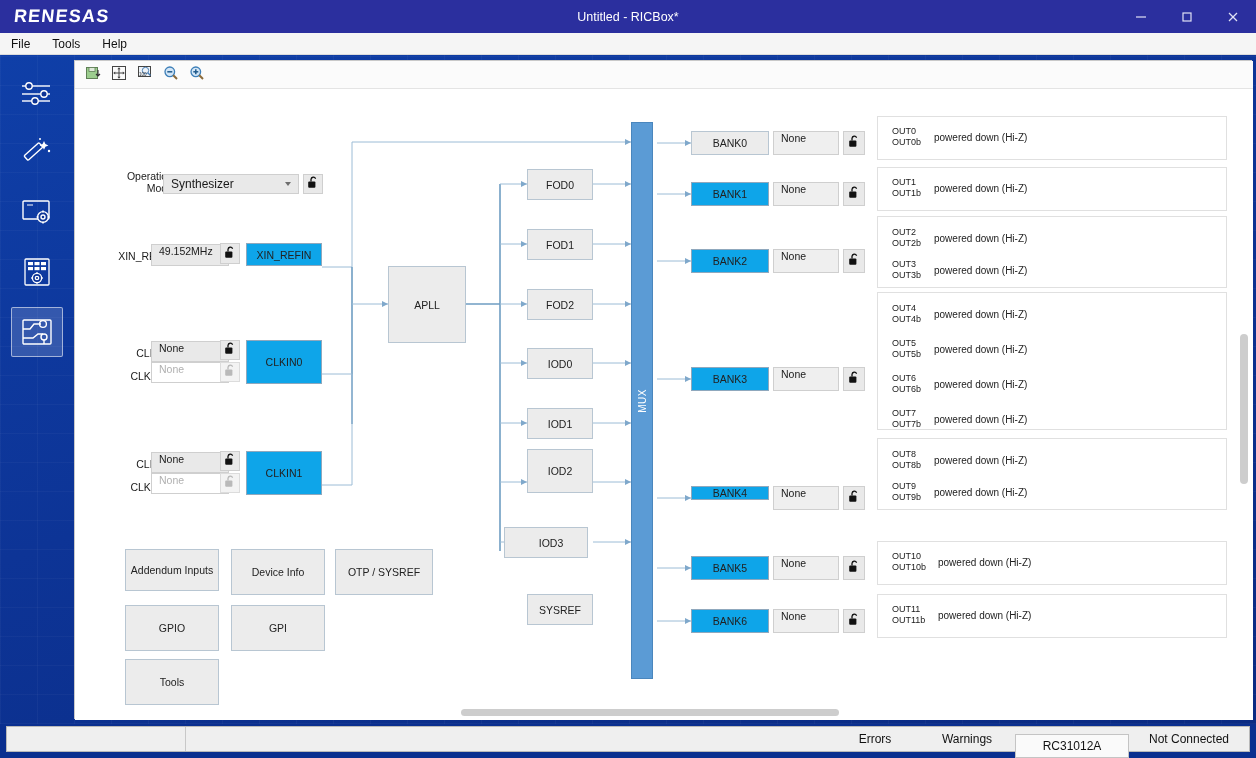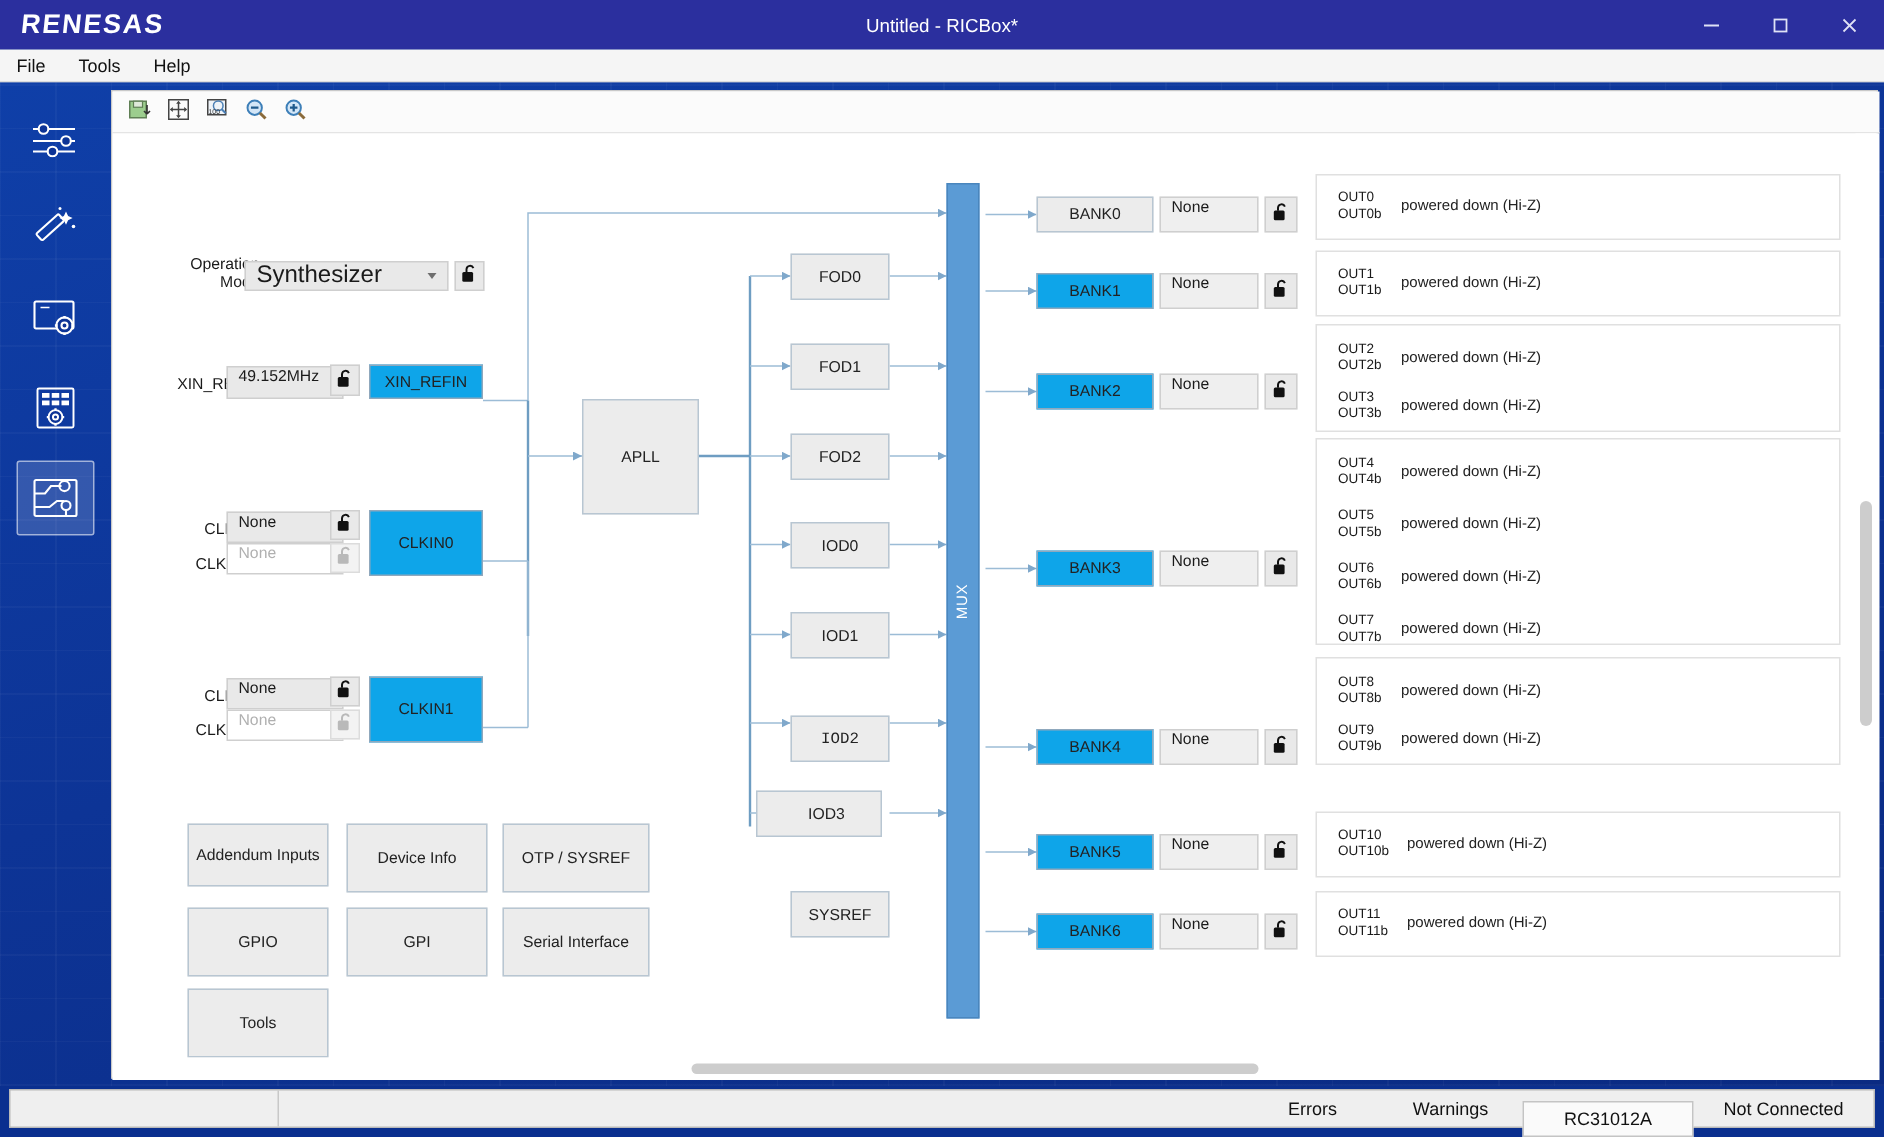--- a/index.html
+++ b/index.html
@@ -108,21 +108,21 @@
   .field {
     position:absolute; background:#e9e9e9; border:1px solid #cfcfcf;
     display:flex; padding-left:7px;
     color:#1a1a1a; font-size:10.5px;
   }
   .field.ghost { background:#fff; color:#b0b0b0; }
 
   .combo {
     position:absolute; background:#e9e9e9; border:1px solid #cfcfcf;
     display:flex; align-items:center; padding-left:7px;
-    color:#1a1a1a; font-size:16px;
+    color:#1a1a1a; font-size:12px;
   }
   .combo .caret {
     position:absolute; right:7px; top:50%; transform:translateY(-50%);
     width:0;height:0;border-left:3.5px solid transparent;border-right:3.5px solid transparent;
     border-top:4px solid #6e6e6e;
   }
 
   .lockbtn {
     position:absolute; background:#e9e9e9; border:1px solid #cfcfcf;
     display:flex; align-items:center; justify-content:center;
@@ -463,31 +463,30 @@
             </svg>
         </span>
       </div>
       <div class="gbox sel" style="left:171px; top:362px; width:76px; height:44px;">CLKIN1</div>
 
       <div class="gbox" style="left:50px; top:460px; width:94px; height:42px;">Addendum Inputs</div>
       <div class="gbox" style="left:156px; top:460px; width:94px; height:46px;">Device Info</div>
       <div class="gbox" style="left:260px; top:460px; width:98px; height:46px;">OTP / SYSREF</div>
       <div class="gbox" style="left:156px; top:516px; width:94px; height:46px;">GPI</div>
       <div class="gbox" style="left:50px; top:516px; width:94px; height:46px;">GPIO</div>
-      <div class="gbox" style="left:260px; top:516px; width:98px; height:46px;">Serial Interface</div>
       <div class="gbox" style="left:50px; top:570px; width:94px; height:46px;">Tools</div>
 
       <div class="gbox" style="left:313px; top:177px; width:78px; height:77px;">APLL</div>
 
       <div class="gbox" style="left:452px; top:80px; width:66px; height:31px;">FOD0</div>
       <div class="gbox" style="left:452px; top:140px; width:66px; height:31px;">FOD1</div>
       <div class="gbox" style="left:452px; top:200px; width:66px; height:31px;">FOD2</div>
       <div class="gbox" style="left:452px; top:259px; width:66px; height:31px;">IOD0</div>
       <div class="gbox" style="left:452px; top:319px; width:66px; height:31px;">IOD1</div>
-      <div class="gbox" style="left:452px; top:388px; width:66px; height:31px;font-family:Liberation Mono, monospace;">IOD2</div>
+      <div class="gbox" style="left:452px; top:360px; width:66px; height:44px;">IOD2</div>
       <div class="gbox" style="left:429px; top:438px; width:84px; height:31px;padding-left:10px;">IOD3</div>
       <div class="gbox" style="left:452px; top:505px; width:66px; height:31px;">SYSREF</div>
 
       <div class="mux" style="left:556px; top:33px; height:557px;">
         <span>MUX</span>
       </div>
 
       <div class="gbox" style="left:616px; top:42px; width:78px; height:24px; background:#ececec;">BANK0</div>
       <div class="field" style="left:698px; top:42px; width:66px; height:24px; background:#efefef;">
           <span>None</span>
@@ -549,21 +548,21 @@
         <div class="outname" style="left:14px; top:10px;"><span>OUT4</span><br><span>OUT4b</span></div>
         <div class="outstat" style="left:56px; top:16px;">powered down (Hi-Z)</div>
         <div class="outname" style="left:14px; top:45px;"><span>OUT5</span><br><span>OUT5b</span></div>
         <div class="outstat" style="left:56px; top:51px;">powered down (Hi-Z)</div>
         <div class="outname" style="left:14px; top:80px;"><span>OUT6</span><br><span>OUT6b</span></div>
         <div class="outstat" style="left:56px; top:86px;">powered down (Hi-Z)</div>
         <div class="outname" style="left:14px; top:115px;"><span>OUT7</span><br><span>OUT7b</span></div>
         <div class="outstat" style="left:56px; top:121px;">powered down (Hi-Z)</div>
       </div>
 
-      <div class="gbox sel" style="left:616px; top:397px; width:78px; height:24px;">BANK4</div>
+      <div class="gbox sel" style="left:616px; top:397px; width:78px; height:14px;">BANK4</div>
       <div class="field" style="left:698px; top:397px; width:66px; height:24px; background:#efefef;">
           <span>None</span>
         </div>
       <div class="lockbtn" style="left:768px; top:397px; width:22px; height:24px;">
         <span><svg width="12" height="13" viewBox="0 0 12 13">
               <path d="M4 5.5 V3.4 a2.4 2.4 0 0 1 4.6 -.7" fill="none" stroke="#111" stroke-width="1.3"></path>
               <rect x="1.2" y="5.4" width="7.2" height="6.4" rx="1" fill="#111"></rect>
             </svg></span>
       </div>
       <div class="outrow" style="left:802px; top:349px; width:350px; height:72px;">

